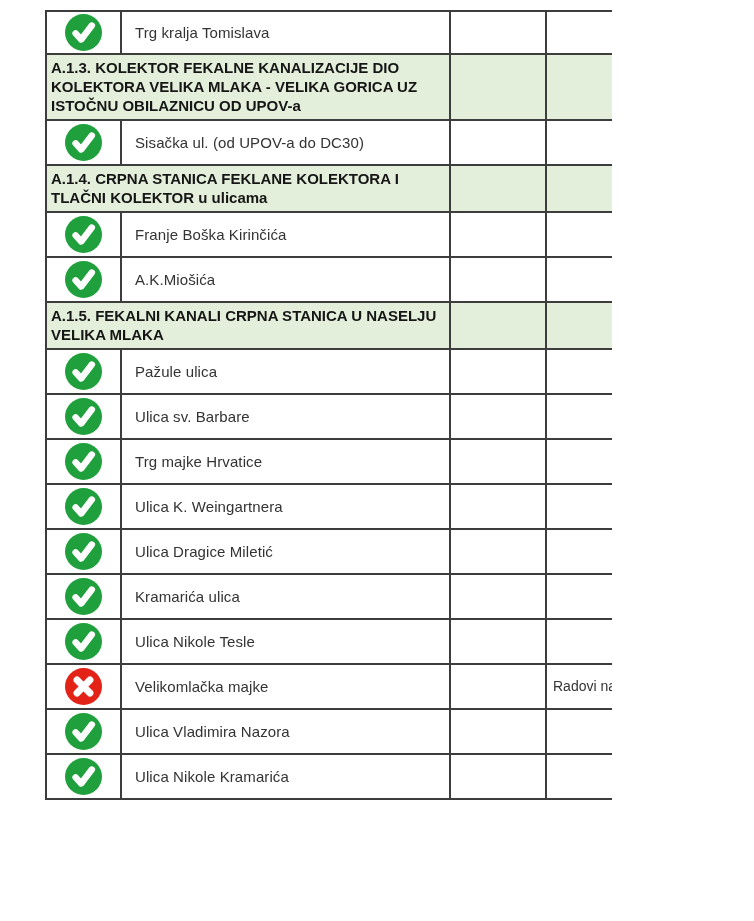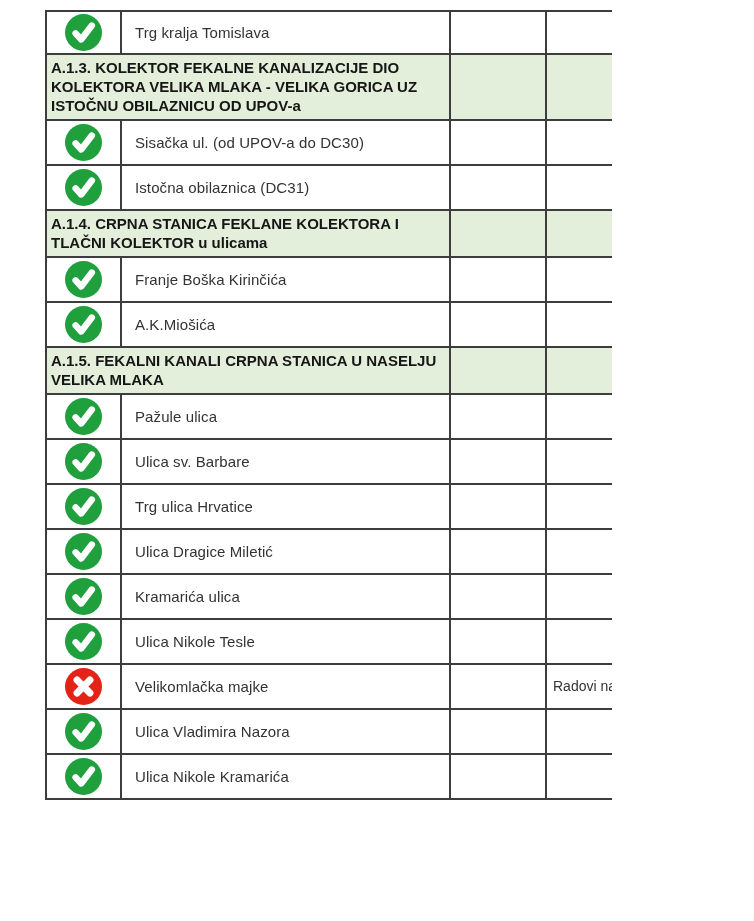--- a/index.html
+++ b/index.html
@@ -105,29 +105,20 @@
         </tr>
         <tr class="item">
           <td class="icon-cell"><span class="icon"><svg viewBox="0 0 40 40">
                 <circle cx="20" cy="20" r="20" fill="#1FA03C"></circle>
                 <path d="M11.5 21 L17.5 27.5 L29 12.5" fill="none" stroke="#ffffff" stroke-width="7" stroke-linecap="round" stroke-linejoin="round"></path>
               </svg></span></td>
           <td class="name-cell">Sisačka ul. (od UPOV-a do DC30)</td>
           <td class="spare-cell"></td>
           <td class="note-cell"></td>
         </tr>
-        <tr class="item">
-          <td class="icon-cell"><span class="icon"><svg viewBox="0 0 40 40">
-                <circle cx="20" cy="20" r="20" fill="#1FA03C"></circle>
-                <path d="M11.5 21 L17.5 27.5 L29 12.5" fill="none" stroke="#ffffff" stroke-width="7" stroke-linecap="round" stroke-linejoin="round"></path>
-              </svg></span></td>
-          <td class="name-cell">Istočna obilaznica (DC31)</td>
-          <td class="spare-cell"></td>
-          <td class="note-cell"></td>
-        </tr>
         <tr class="section">
           <td class="section-cell section-text" colspan="2">A.1.4. CRPNA STANICA FEKLANE KOLEKTORA I TLAČNI KOLEKTOR u ulicama</td>
           <td class="section-cell"></td>
           <td class="section-cell"></td>
         </tr>
         <tr class="item">
           <td class="icon-cell"><span class="icon"><svg viewBox="0 0 40 40">
                 <circle cx="20" cy="20" r="20" fill="#1FA03C"></circle>
                 <path d="M11.5 21 L17.5 27.5 L29 12.5" fill="none" stroke="#ffffff" stroke-width="7" stroke-linecap="round" stroke-linejoin="round"></path>
               </svg></span></td>
@@ -165,21 +156,30 @@
               </svg></span></td>
           <td class="name-cell">Ulica sv. Barbare</td>
           <td class="spare-cell"></td>
           <td class="note-cell"></td>
         </tr>
         <tr class="item">
           <td class="icon-cell"><span class="icon"><svg viewBox="0 0 40 40">
                 <circle cx="20" cy="20" r="20" fill="#1FA03C"></circle>
                 <path d="M11.5 21 L17.5 27.5 L29 12.5" fill="none" stroke="#ffffff" stroke-width="7" stroke-linecap="round" stroke-linejoin="round"></path>
               </svg></span></td>
-          <td class="name-cell">Trg ulica Hrvatice</td>
+          <td class="name-cell">Trg majke Hrvatice</td>
+          <td class="spare-cell"></td>
+          <td class="note-cell"></td>
+        </tr>
+        <tr class="item">
+          <td class="icon-cell"><span class="icon"><svg viewBox="0 0 40 40">
+                <circle cx="20" cy="20" r="20" fill="#1FA03C"></circle>
+                <path d="M11.5 21 L17.5 27.5 L29 12.5" fill="none" stroke="#ffffff" stroke-width="7" stroke-linecap="round" stroke-linejoin="round"></path>
+              </svg></span></td>
+          <td class="name-cell">Ulica K. Weingartnera</td>
           <td class="spare-cell"></td>
           <td class="note-cell"></td>
         </tr>
         <tr class="item">
           <td class="icon-cell"><span class="icon"><svg viewBox="0 0 40 40">
                 <circle cx="20" cy="20" r="20" fill="#1FA03C"></circle>
                 <path d="M11.5 21 L17.5 27.5 L29 12.5" fill="none" stroke="#ffffff" stroke-width="7" stroke-linecap="round" stroke-linejoin="round"></path>
               </svg></span></td>
           <td class="name-cell">Ulica Dragice Miletić</td>
           <td class="spare-cell"></td>

